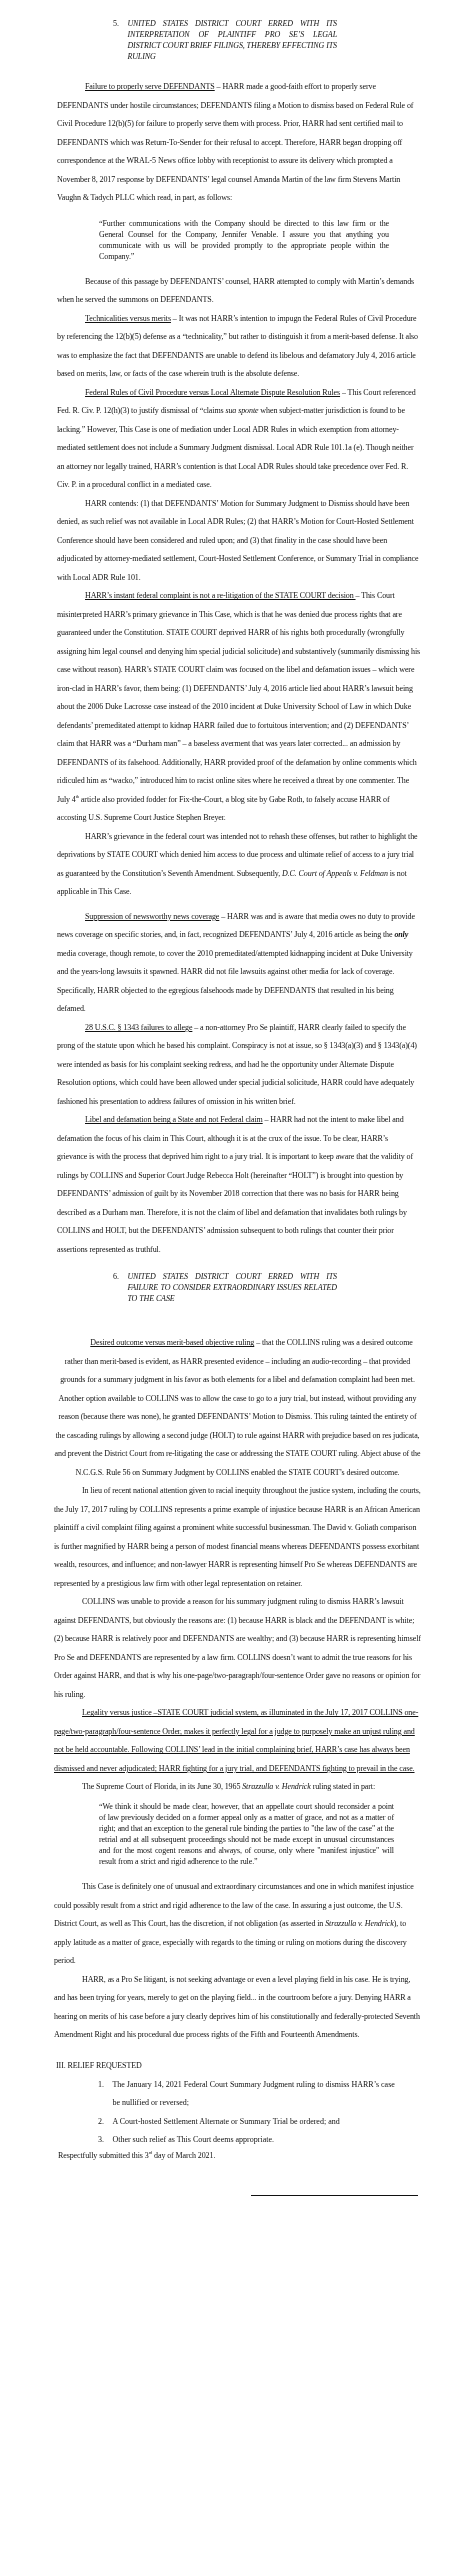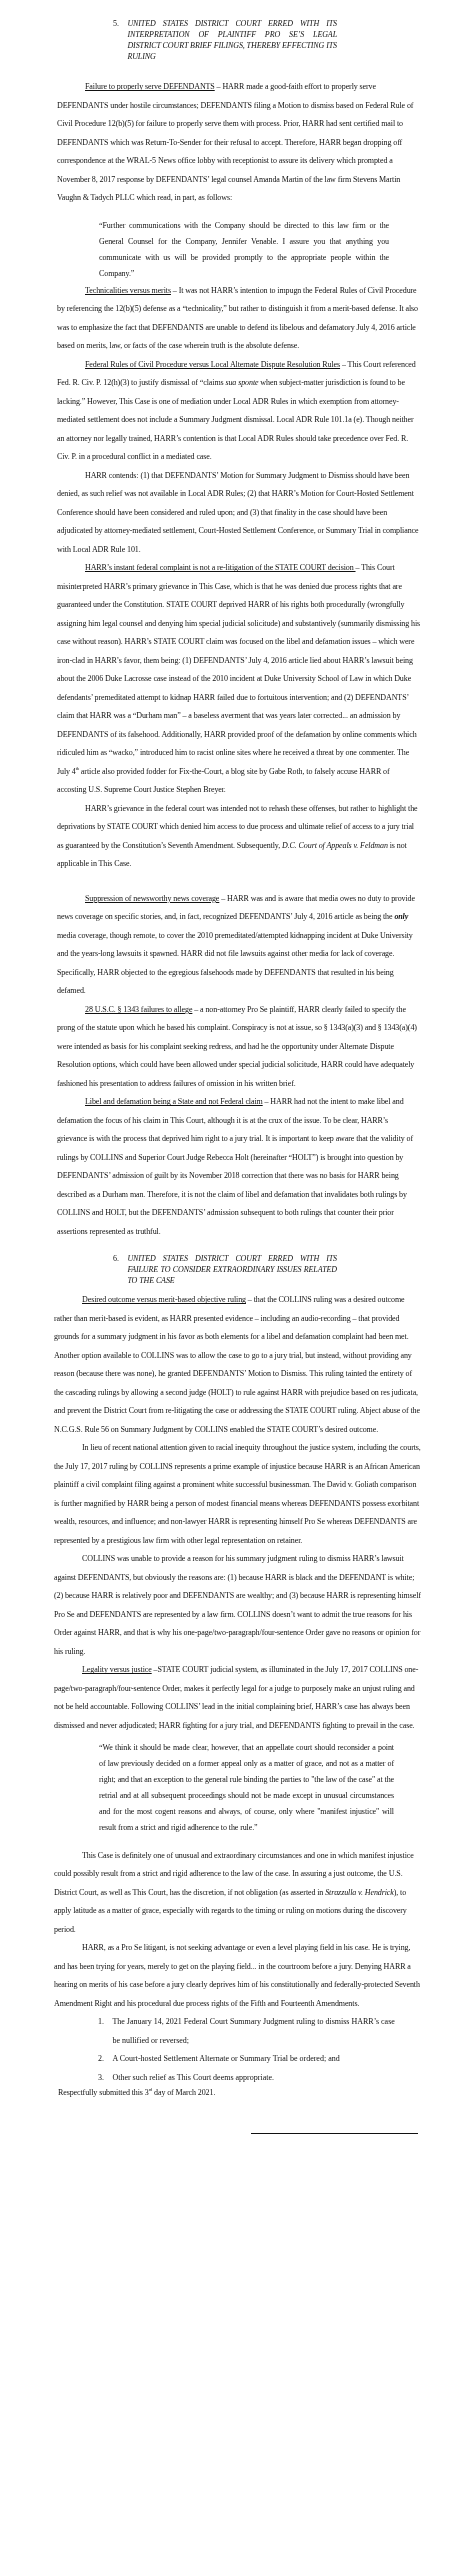--- a/index.html
+++ b/index.html
@@ -26,21 +26,21 @@
     width: 363px;
     line-height: 18.5px;
     text-indent: 28px;
     letter-spacing: -0.1px;
   }
   .para.noindent { text-indent: 0; }
   .u { text-decoration: underline; }
   .blockquote {
     margin: 0 0 0 99px;
     width: 290px;
-    line-height: 16px;
+    line-height: 11px;
     text-align: justify;
     letter-spacing: -0.1px;
   }
   .section-title { margin-left: 56px; line-height: 18.5px; letter-spacing: -0.1px; }
   .relief-list { margin-left: 98px; width: 299px; }
   .relief-item { display: flex; line-height: 18.5px; }
   .relief-item .n { width: 14.4px; flex: none; }
   .sig-line { margin-left: 251px; width: 167px; border-top: 0.6px solid #111; }
   .sig-block { margin-left: 251px; line-height: 11px; }
   .email { color: #1f5fbf; text-decoration: underline; }
@@ -55,77 +55,82 @@
     <span class="num">5.</span>
     <span class="text">UNITED STATES DISTRICT COURT ERRED WITH ITS INTERPRETATION OF PLAINTIFF PRO SE’S LEGAL DISTRICT COURT BRIEF FILINGS, THEREBY EFFECTING ITS RULING</span>
   </div>
 
   <p class="para" style="margin-top:16.6px;">
     <span class="u">Failure to properly serve DEFENDANTS</span><span> – HARR made a good-faith effort to properly serve DEFENDANTS under hostile circumstances; DEFENDANTS filing a Motion to dismiss based on Federal Rule of Civil Procedure 12(b)(5) for failure to properly serve them with process.  Prior, HARR had sent certified mail to DEFENDANTS which was Return-To-Sender for their refusal to accept.  Therefore, HARR began dropping off correspondence at the WRAL-5 News office lobby with receptionist to assure its delivery which prompted a November 8, 2017 response by DEFENDANTS’ legal counsel Amanda Martin of the law firm Stevens Martin Vaughn &amp;  Tadych PLLC which read, in part, as follows:</span>
   </p>
 
   <p class="blockquote" style="margin-top:10px;">“Further communications with the Company should be directed to this law firm or the General Counsel for the Company, Jennifer Venable.  I assure you that anything you communicate with us will be provided promptly to the appropriate people within the Company.”</p>
 
+  <p class="para" style="margin-top:11px;">Because of this passage by DEFENDANTS’ counsel, HARR attempted to comply with Martin’s demands when he served the summons on DEFENDANTS.</p>
 
   <p class="para" style="margin-top:0;">
     <span class="u">Technicalities versus merits</span><span> – It was not HARR’s intention to impugn the Federal Rules of Civil Procedure by referencing the 12(b)(5) defense as a “technicality,” but rather to distinguish it from a merit-based defense.  It also was to emphasize the fact that DEFENDANTS are unable to defend its libelous and defamatory July 4, 2016 article based on merits, law, or facts of the case wherein truth is the absolute defense.</span>
   </p>
 
   <p class="para" style="margin-top:0;">
     <span class="u">Federal Rules of Civil Procedure versus Local Alternate Dispute Resolution Rules</span><span> – This Court referenced Fed. R. Civ. P. 12(h)(3) to justify dismissal of “claims </span><i>sua sponte</i><span> when subject-matter jurisdiction is found to be lacking.”  However, This Case is one of mediation under Local ADR Rules in which exemption from attorney-mediated settlement does not include a Summary Judgment dismissal.  Local ADR Rule 101.1a (e).  Though neither an attorney nor legally trained, HARR’s contention is that Local ADR Rules should take precedence over Fed. R. Civ. P. in a procedural conflict in a mediated case.</span>
   </p>
 
   <p class="para" style="margin-top:0;">HARR contends: (1) that DEFENDANTS’ Motion for Summary Judgment to Dismiss should have been denied, as such relief was not available in Local ADR Rules; (2) that HARR’s Motion for Court-Hosted Settlement Conference should have been considered and ruled upon; and (3) that finality in the case should have been adjudicated by attorney-mediated settlement, Court-Hosted Settlement Conference, or Summary Trial in compliance with Local ADR Rule 101.</p>
 
   <p class="para" style="margin-top:0;">
     <span class="u">HARR’s instant federal complaint is not a re-litigation of the STATE COURT decision </span><span> – This Court misinterpreted HARR’s primary grievance in This Case, which is that he was denied due process rights that are guaranteed under the Constitution.  STATE COURT deprived HARR of his rights both procedurally (wrongfully assigning him legal counsel and denying him special judicial solicitude) and substantively (summarily dismissing his case without reason).  HARR’s STATE COURT claim was focused on the libel and defamation issues – which were iron-clad in HARR’s favor, them being: (1) DEFENDANTS’ July 4, 2016 article lied about HARR’s lawsuit being about the 2006 Duke Lacrosse case instead of the 2010 incident at Duke University School of Law in which Duke defendants’ premeditated attempt to kidnap HARR failed due to fortuitous intervention; and (2) DEFENDANTS’ claim that HARR was a “Durham man” – a baseless averment that was years later corrected... an admission by DEFENDANTS of its falsehood.  Additionally, HARR provided proof of the defamation by online comments which ridiculed him as “wacko,” introduced him to racist online sites where he received a threat by one commenter.  The July 4</span><sup>th</sup><span> article also provided fodder for Fix-the-Court, a blog site by Gabe Roth, to falsely accuse HARR of accosting U.S. Supreme Court Justice Stephen Breyer.</span>
   </p>
 
   <p class="para" style="margin-top:0;">
     <span>HARR’s grievance in the federal court was intended not to rehash these offenses, but rather to highlight the deprivations by STATE COURT which denied him access to due process and ultimate relief of access to a jury trial as guaranteed by the Constitution’s Seventh Amendment.  Subsequently, </span><i>D.C. Court of Appeals v. Feldman</i><span> is not applicable in This Case.</span>
   </p>
 
-  <p class="para" style="margin-top:16px;">
+  <p class="para" style="margin-top:6px;">
     <span class="u">Suppression of newsworthy news coverage</span><span> – HARR was and is aware that media owes no duty to provide news coverage on specific stories, and, in fact, recognized DEFENDANTS’ July 4, 2016 article as being the </span><b><i>only</i></b><span> media coverage, though remote, to cover the 2010 premeditated/attempted kidnapping incident at Duke University and the years-long lawsuits it spawned.  HARR did not file lawsuits against other media for lack of coverage.  Specifically, HARR objected to the egregious falsehoods made by DEFENDANTS that resulted in his being defamed.</span>
   </p>
 
   <p class="para" style="margin-top:0;">
     <span class="u">28 U.S.C. § 1343 failures to allege</span><span> – a non-attorney Pro Se plaintiff, HARR clearly failed to specify the prong of the statute upon which he based his complaint.  Conspiracy is not at issue, so § 1343(a)(3) and § 1343(a)(4) were intended as basis for his complaint seeking redress, and had he the opportunity under Alternate Dispute Resolution options, which could have been allowed under special judicial solicitude, HARR could have adequately fashioned his presentation to address failures of omission in his written brief.</span>
   </p>
 
   <p class="para" style="margin-top:0;">
     <span class="u">Libel and defamation being a State and not Federal claim</span><span> – HARR had not the intent to make libel and defamation the focus of his claim in This Court, although it is at the crux of the issue.  To be clear, HARR’s grievance is with the process that deprived him right to a jury trial.  It is important to keep aware that the validity of rulings by COLLINS and Superior Court Judge Rebecca Holt (hereinafter “HOLT”) is brought into question by DEFENDANTS’ admission of guilt by its November 2018 correction that there was no basis for HARR being described as a Durham man.  Therefore, it is not the claim of libel and defamation that invalidates both rulings by COLLINS and HOLT, but the DEFENDANTS’ admission subsequent to both rulings that counter their prior assertions represented as truthful.</span>
   </p>
 
   <div class="heading-block" style="margin-top:12.2px;">
     <span class="num">6.</span>
     <span class="text">UNITED STATES DISTRICT COURT ERRED WITH ITS FAILURE TO CONSIDER EXTRAORDINARY ISSUES RELATED TO THE CASE</span>
   </div>
 
-  <p class="para" style="margin-top:5px; margin-left:54px; width:367px;">
+  <p class="para" style="margin-top:30px; margin-left:54px; width:367px;text-align:center;">
     <span class="u">Desired outcome versus merit-based objective ruling</span><span> – that the COLLINS ruling was a desired outcome rather than merit-based is evident, as HARR presented evidence – including an audio-recording – that provided grounds for a summary judgment in his favor as both elements for a libel and defamation complaint had been met.  Another option available to COLLINS was to allow the case to go to a jury trial, but instead, without providing any reason (because there was none), he granted DEFENDANTS’ Motion to Dismiss.  This ruling tainted the entirety of the cascading rulings by allowing a second judge (HOLT) to rule against HARR with prejudice based on res judicata, and prevent the District Court from re-litigating the case or addressing the STATE COURT ruling.  Abject abuse of the N.C.G.S. Rule 56 on Summary Judgment by COLLINS enabled the STATE COURT’s desired outcome.</span>
   </p>
 
   <p class="para" style="margin-left:54px; width:367px;">In lieu of recent national attention given to racial inequity throughout the justice system, including the courts, the July 17, 2017 ruling by COLLINS represents a prime example of injustice because HARR is an African American plaintiff a civil complaint filing against a prominent white successful businessman.  The David v. Goliath comparison is further magnified by HARR being a person of modest financial means whereas DEFENDANTS possess exorbitant wealth, resources, and influence; and non-lawyer HARR is representing himself Pro Se whereas DEFENDANTS are represented by a prestigious law firm with other legal representation on retainer.</p>
 
   <p class="para" style="margin-left:54px; width:367px;">COLLINS was unable to provide a reason for his summary judgment ruling to dismiss HARR’s lawsuit against DEFENDANTS, but obviously the reasons are: (1) because HARR is black and the DEFENDANT is white; (2) because HARR is relatively poor and DEFENDANTS are wealthy; and (3) because HARR is representing himself Pro Se and DEFENDANTS are represented by a law firm.  COLLINS doesn’t want to admit the true reasons for his Order against HARR, and that is why his one-page/two-paragraph/four-sentence Order gave no reasons or opinion for his ruling.</p>
 
-  <p class="para" style="margin-left:54px; width:367px;">
+  <p class="para" style="margin-left:54px; width:367px;text-decoration:underline;">
     <span class="u">Legality versus justice</span><span> –STATE COURT judicial system, as illuminated in the July 17, 2017 COLLINS one-page/two-paragraph/four-sentence Order, makes it perfectly legal for a judge to purposely make an unjust ruling and not be held accountable.   Following COLLINS’ lead in the initial complaining brief, HARR’s case has always been dismissed and never adjudicated; HARR fighting for a jury trial, and DEFENDANTS fighting to prevail in the case.</span>
   </p>
 
+  <p class="para" style="margin-left:54px; width:367px;">
+    <span>The Supreme Court of Florida, in its June 30, 1965 </span><i>Strazzulla v. Hendrick</i><span> ruling stated in part:</span>
+  </p>
 
   <p class="blockquote" style="margin-top:4.4px; width:295px;">“We think it should be made clear, however, that an appellate court should reconsider a point of law previously decided on a former appeal only as a matter of grace, and not as a matter of right; and that an exception to the general rule binding the parties to "the law of the case" at the retrial and at all subsequent proceedings should not be made except in unusual circumstances and for the most cogent reasons and always, of course, only where "manifest injustice" will result from a strict and rigid adherence to the rule.”</p>
 
   <p class="para" style="margin-top:11px; margin-left:54px; width:367px;">
     <span>This Case is definitely one of unusual and extraordinary circumstances and one in which manifest injustice could possibly result from a strict and rigid adherence to the law of the case.  In assuring a just outcome, the U.S. District Court, as well as This Court, has the discretion, if not obligation (as asserted in </span><i>Strazzulla v. Hendrick</i><span>), to apply latitude as a matter of grace, especially with regards to the timing or ruling on motions during the discovery period.</span>
   </p>
 
   <p class="para" style="margin-left:54px; width:367px;">HARR, as a Pro Se litigant, is not seeking advantage or even a level playing field in his case.  He is trying, and has been trying for years, merely to get on the playing field... in the courtroom before a jury.  Denying HARR a hearing on merits of his case before a jury clearly deprives him of his constitutionally and federally-protected Seventh Amendment Right and his procedural due process rights of the Fifth and Fourteenth Amendments.</p>
 
+  <div class="section-title" style="margin-top:12.2px;">III.  RELIEF REQUESTED</div>
 
   <div class="relief-list">
     <div class="relief-item">
       <span class="n">1.</span>
       <span>The January 14, 2021 Federal Court Summary Judgment ruling to dismiss HARR’s case be nullified or reversed;</span>
     </div>
     <div class="relief-item">
       <span class="n">2.</span>
       <span>A Court-hosted Settlement Alternate or Summary Trial be ordered; and</span>
     </div>

